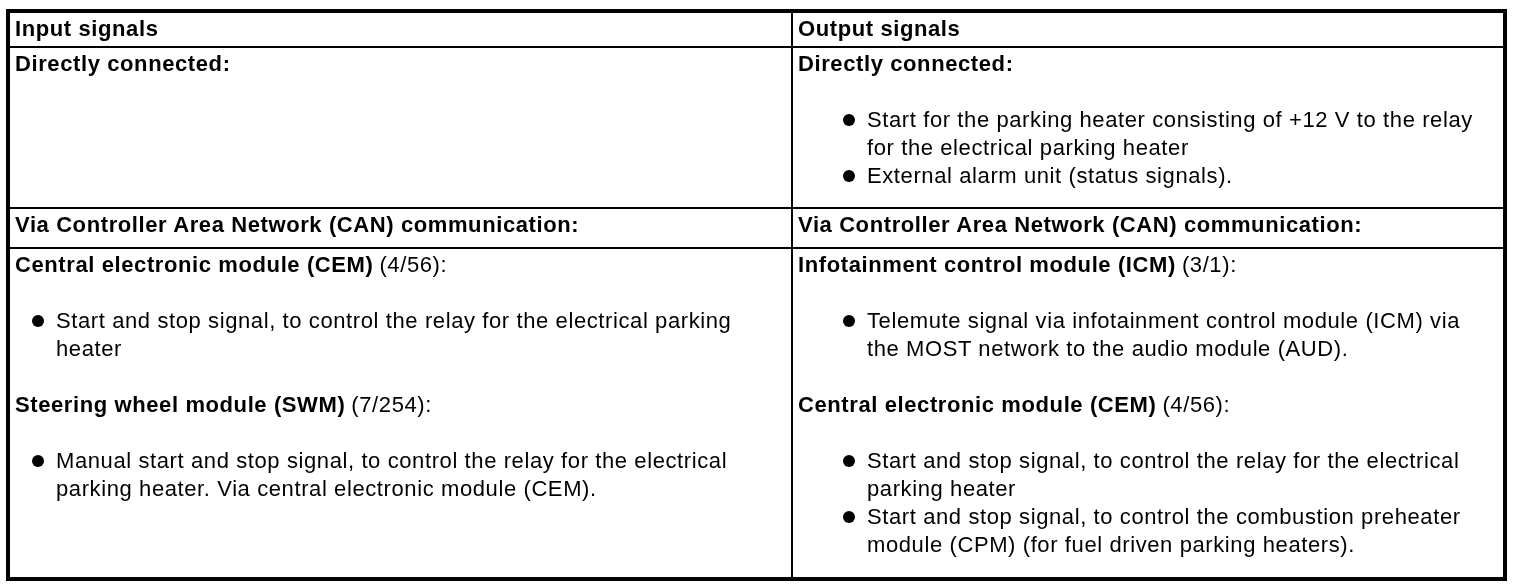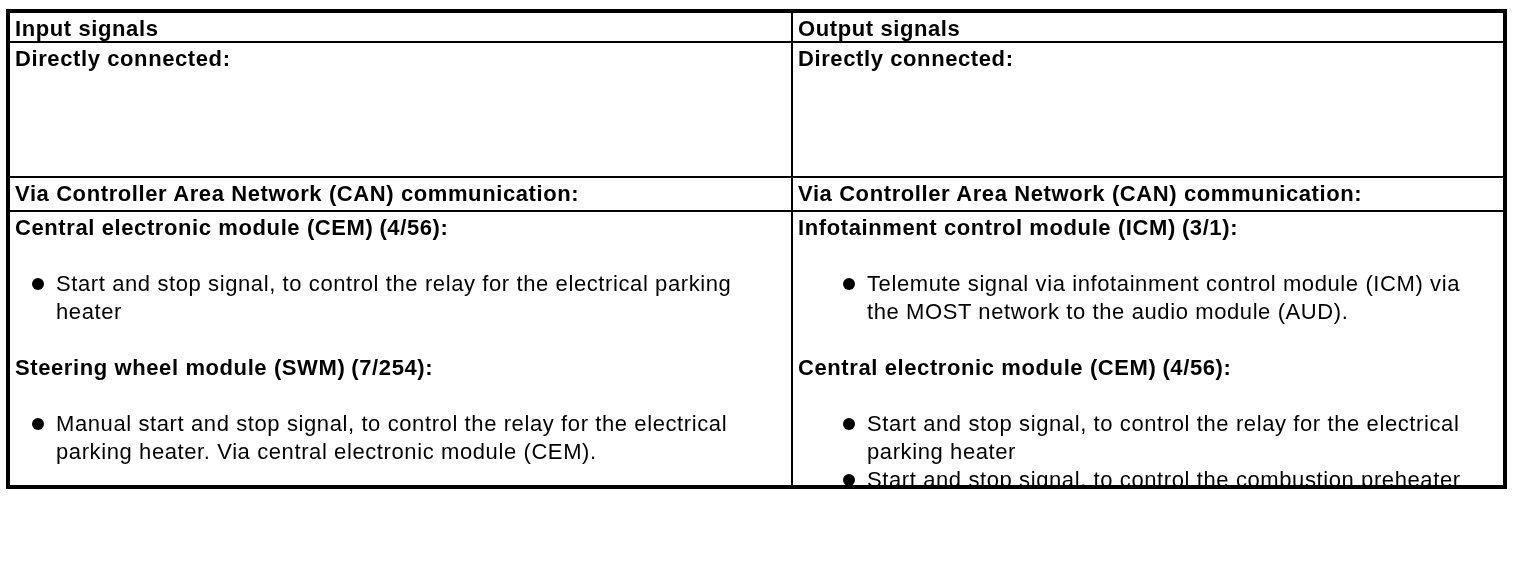--- a/index.html
+++ b/index.html
@@ -9,21 +9,21 @@
     height: 588px;
     background: #ffffff;
     font-family: "Liberation Sans", sans-serif;
     color: #000000;
   }
   .sig-table {
     position: absolute;
     left: 6px;
     top: 9px;
     width: 1501px;
-    height: 480px;
+    height: 572px;
     box-sizing: border-box;
     border: 4px solid #000000;
     display: flex;
     background: #ffffff;
     font-size: 22px;
     line-height: 28px;
     letter-spacing: 0.6px;
   }
   .col {
     display: flex;
@@ -39,21 +39,21 @@
     border-bottom: 2px solid #000000;
     padding: 2px 6px 0 5px;
     overflow: hidden;
   }
   .c-header { height: 35px; }
   .c-direct { height: 161px; }
   .c-can    { height: 40px; }
   .c-main   { height: 328px; border-bottom: none; flex: 1 1 auto; }
 
   .bold { font-weight: bold; }
-  .module-heading .ref { font-weight: bold; margin-left: 6px; }
+  .module-heading .ref { font-weight: normal; margin-left: 6px; }
   .module-heading.mt { margin-top: 28px; }
 
   .bullets { margin-top: 28px; }
   .col-left  .bullets { padding-left: 17px; }
   .col-right .bullets { padding-left: 45px; }
 
   .bullet-item { display: flex; align-items: flex-start; }
   .dot {
     flex: 0 0 12px;
     width: 12px;
@@ -109,20 +109,31 @@
   </div>
 
   <div class="col col-right">
 
     <div class="cell c-header">
       <span class="bold">Output signals</span>
     </div>
 
     <div class="cell c-direct">
       <div class="bold">Directly connected:</div>
+      <div class="bullets">
+        <div class="bullet-item">
+          <span class="dot"></span>
+          <span class="btext">Start for the parking heater consisting of +12 V to the relay
+for the electrical parking heater</span>
+        </div>
+        <div class="bullet-item">
+          <span class="dot"></span>
+          <span class="btext">External alarm unit (status signals).</span>
+        </div>
+      </div>
     </div>
 
     <div class="cell c-can">
       <span class="bold">Via Controller Area Network (CAN) communication:</span>
     </div>
 
     <div class="cell c-main">
       <div class="module-heading">
         <span class="bold">Infotainment control module (ICM)</span><span class="ref">(3/1):</span>
       </div>

